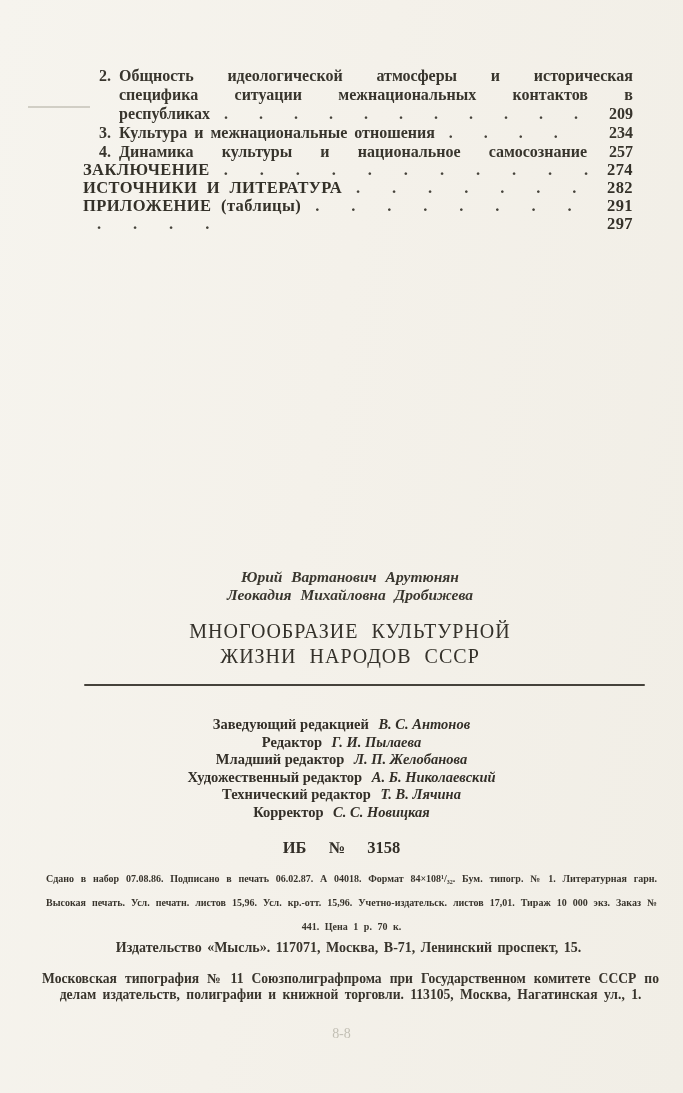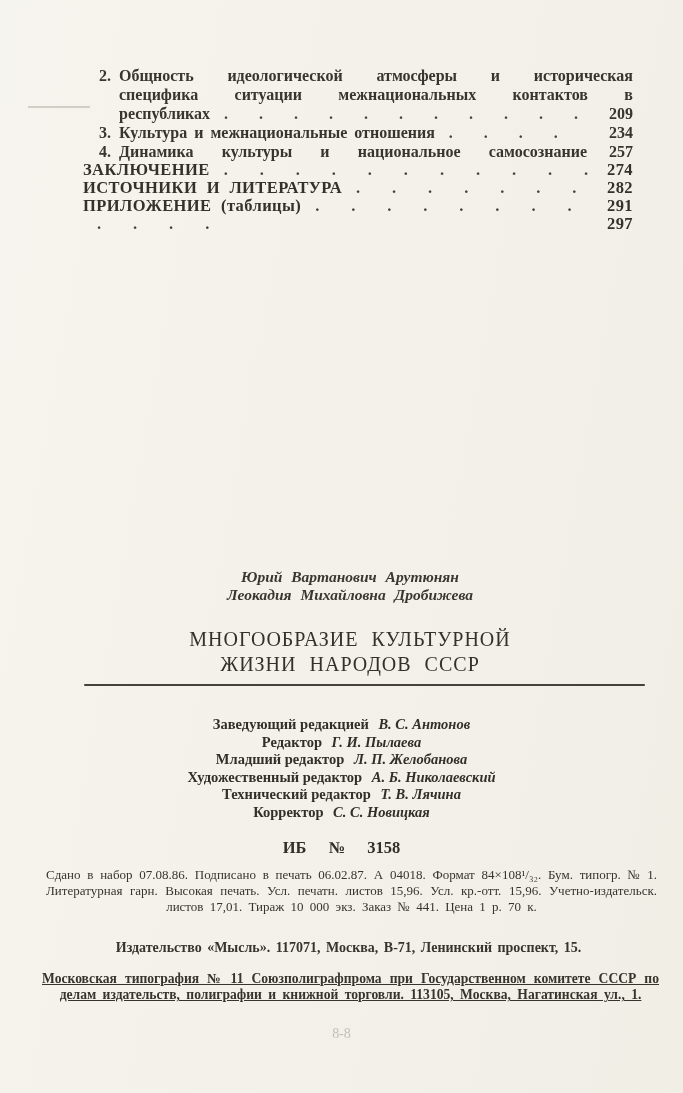--- a/index.html
+++ b/index.html
@@ -46,21 +46,21 @@
   }
   .sec-row:first-of-type { margin-top: 15px; }
   .sec-row .ttl { white-space: nowrap; font-weight: bold; word-spacing: 5px; }
 
   
   .mid { position: absolute; top: 568px; left: 17px; right: 0; text-align: center; }
   .author-line {
     font-style: italic; font-size: 15.5px; line-height: 18px;
     word-spacing: 5px; color: #3a372f; font-weight: bold;
   }
-  .book-title { margin-top: 23px; }
+  .book-title { margin-top: 15px; }
   .book-title .t-line {
     font-size: 20px; line-height: 25px; letter-spacing: 1px;
     word-spacing: 7px; color: #34312a; 
   }
 
   .rule {
     position: absolute; top: 684px; left: 84px; right: 38px;
     height: 2px; background: #45423b; border-radius: 1px;
   }
 
@@ -71,34 +71,34 @@
   .staff-row .nm { font-style: italic; }
 
   .ib {
     position: absolute; top: 838px; left: 0; right: 0; text-align: center;
     font-size: 16.5px; word-spacing: 18px; color: #332f28; font-weight: bold;
   }
 
   
   .imprint {
     position: absolute; top: 867px; left: 46px; right: 26px;
-    font-size: 13px; line-height: 16px;
+    font-size: 10px; line-height: 24px;
     text-align: justify; text-align-last: center;
-    word-spacing: 3px; color: #38342c; font-weight: normal;
+    word-spacing: 3px; color: #38342c; font-weight: bold;
   }
   .publisher {
     position: absolute; top: 940px; left: 40px; right: 26px;
     font-size: 14px; text-align: center; word-spacing: 2px;
     color: #38342c; font-weight: bold;
   }
   .printer {
     position: absolute; top: 971px; left: 42px; right: 24px;
     font-size: 13.6px; line-height: 16.2px;
     text-align: justify; text-align-last: center;
-    word-spacing: 3px; color: #38342c; font-weight: bold; text-decoration: underline;
+    word-spacing: 3px; color: #38342c; font-weight: bold;
   }
 
   .footer-mark {
     position: absolute; top: 1026px; left: 0; right: 0;
     text-align: center; font-size: 14px; color: #c2bfb4;
     transform: scaleX(-1); filter: blur(0.3px);
   }
 
   
   .scratch {

